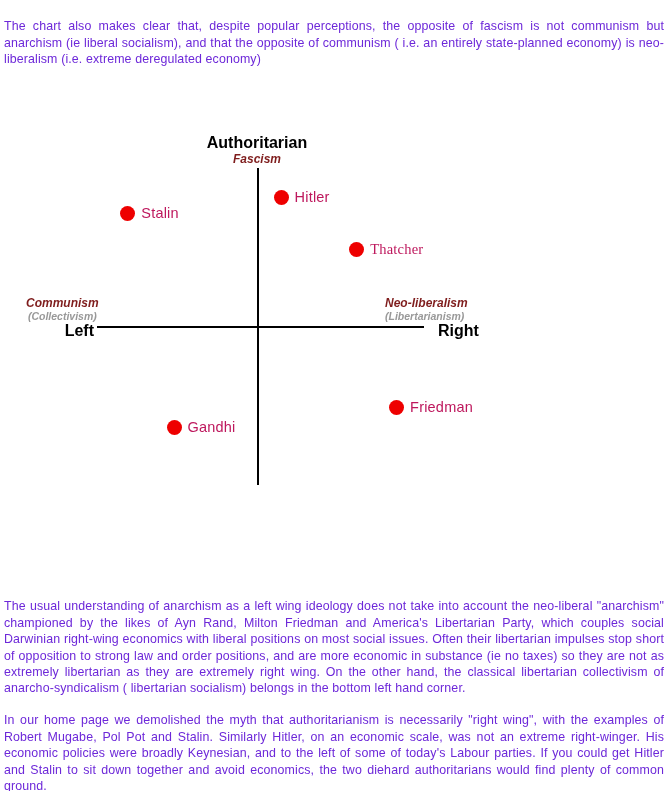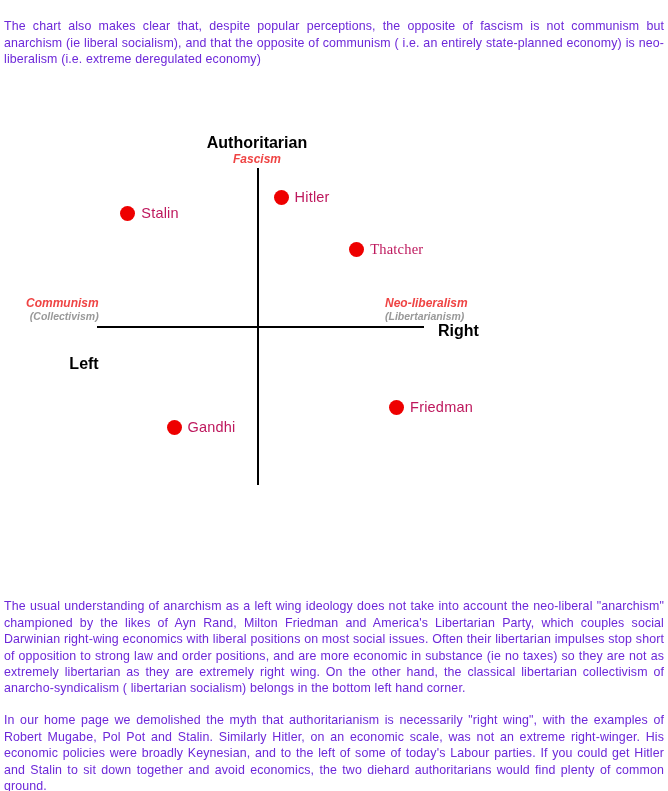--- a/index.html
+++ b/index.html
@@ -66,21 +66,21 @@
   .pole-main {
     font-size: 16px;
     font-weight: bold;
     color: #000000;
     line-height: 18px;
   }
   .pole-sub {
     font-size: 12px;
     font-weight: bold;
     font-style: italic;
-    color: #ef4444;
+    color: #7f1d1d;
     line-height: 14px;
   }
   .pole-sub2 {
     font-size: 10.5px;
     font-weight: bold;
     font-style: italic;
     color: #999999;
     line-height: 12px;
   }
 
@@ -95,23 +95,23 @@
   #pole-libertarian {
     left: 0;
     top: 366px;
     width: 514px;
     text-align: center;
   }
   
   #pole-left {
     left: 26px;
     top: 176px;
-    text-align: right;
+    text-align: center;
   }
-  #pole-left .pole-main { margin-left: 34px; margin-top: 33px; }
+  #pole-left .pole-main { margin-left: 34px; }
   
   #pole-right {
     left: 385px;
     top: 176px;
     text-align: left;
   }
   #pole-right .pole-main { margin-left: 53px; position: relative; z-index: 3; }
 
   
   .data-point {

